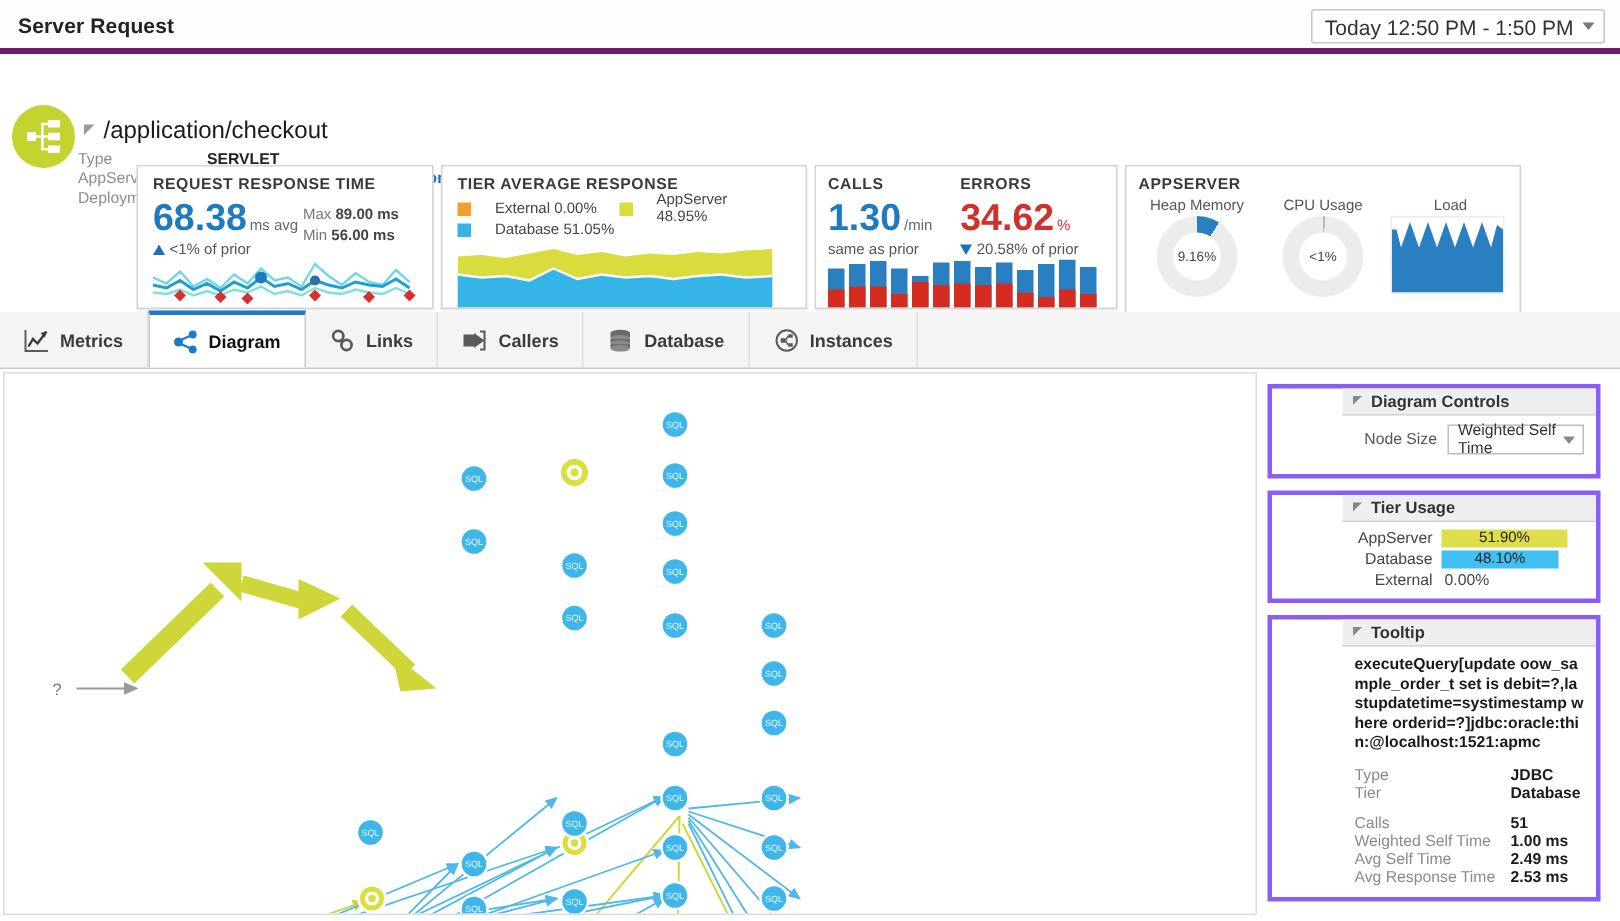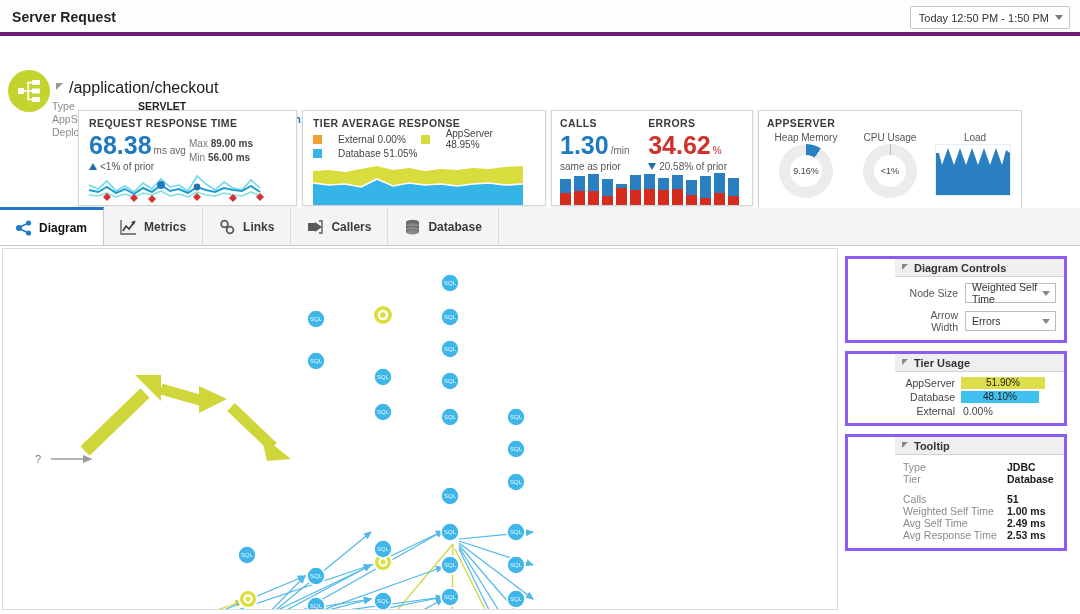--- a/index.html
+++ b/index.html
@@ -23,21 +23,21 @@
     font-size: 14px; font-weight: bold; color: #222;
     letter-spacing: .1px;
   }
   .time-picker {
     position: absolute; right: 10px; top: 6px;
     height: 23px; min-width: 140px;
     border: 1px solid #c6c6c6; border-radius: 2px;
     background: #fff;
     display: flex; align-items: center; gap: 6px;
     padding: 0 6px 0 8px;
-    font-size: 11px; color: #333;
+    font-size: 14px; color: #333;
     cursor: pointer;
   }
   .caret-dn {
     width: 0; height: 0;
     border-left: 4px solid transparent;
     border-right: 4px solid transparent;
     border-top: 5px solid #777;
   }
 
   
@@ -85,21 +85,21 @@
   .big-num.red { color: #d0312d; }
   .unit { font-size: 10px; color: #666; font-weight: normal; margin-left: 2px; }
   .unit.red { color: #d0312d; }
   .delta { font-size: 10px; color: #555; margin-top: 3px; display: flex; align-items: center; gap: 3px; }
   .arrow-up { width:0;height:0;border-left:4px solid transparent;border-right:4px solid transparent;border-bottom:7px solid #1f6fb5; }
   .arrow-dn { width:0;height:0;border-left:4px solid transparent;border-right:4px solid transparent;border-top:7px solid #1f6fb5; }
   .minmax { position: absolute; left: 110px; top: 26px; font-size: 10px; color: #777; line-height: 14px; }
   .minmax b { color: #444; font-weight: bold; }
 
   
-  .kpi-rrt { width: 219px; height: 96px; }
+  .kpi-rrt { width: 198px; height: 96px; margin-left: 13px; }
   
   .kpi-tier { width: 244px; height: 96px; }
   .legend { display: flex; flex-wrap: wrap; width: 215px; font-size: 10px; color: #444; margin-bottom: 4px; }
   .leg { display: flex; align-items: center; gap: 16px; height: 14px; }
   .leg.w1 { width: 108px; }
   .leg.w2 { width: 105px; }
   .swatch { width: 9px; height: 9px; display:inline-block; }
   
   .kpi-calls { width: 202px; height: 96px; padding-left: 8px; }
   .two-col { display: flex; }
@@ -368,37 +368,37 @@
               <polygon fill="#2a7fc0" points="0,8 3,8 6,20 12,3 18,20 24,3 30,20 36,3 42,20 48,3 54,20 60,3 66,20 70,5 74,8 74,50 0,50"></polygon>
             </svg>
           </div>
         </div>
       </div>
     </div>
 
   </div>
 
   <div class="tabbar">
+    <div class="tab">
+      <svg width="17" height="16" viewBox="0 0 17 16">
+        <polyline points="1,1 1,15 16,15" fill="none" stroke="#5a5a5a" stroke-width="1.3"></polyline>
+        <polyline points="3,12 6,7 9,10 15,2" fill="none" stroke="#3a3a3a" stroke-width="1.6"></polyline>
+        <polygon points="15,2 11,3 14,6" fill="#3a3a3a"></polygon>
+      </svg>
+      <span>Metrics</span>
+    </div>
     <div class="tab active">
       <svg width="16" height="16" viewBox="0 0 16 16">
         <circle cx="12.5" cy="3" r="2.6" fill="#1e7ac8"></circle>
         <circle cx="12.5" cy="13" r="2.6" fill="#1e7ac8"></circle>
         <circle cx="3" cy="8" r="3" fill="#1e7ac8"></circle>
         <line x1="4" y1="7" x2="11.5" y2="3.5" stroke="#1e7ac8" stroke-width="1.6"></line>
         <line x1="4" y1="9" x2="11.5" y2="12.5" stroke="#1e7ac8" stroke-width="1.6"></line>
       </svg>
       <span>Diagram</span>
-    </div>
-    <div class="tab">
-      <svg width="17" height="16" viewBox="0 0 17 16">
-        <polyline points="1,1 1,15 16,15" fill="none" stroke="#5a5a5a" stroke-width="1.3"></polyline>
-        <polyline points="3,12 6,7 9,10 15,2" fill="none" stroke="#3a3a3a" stroke-width="1.6"></polyline>
-        <polygon points="15,2 11,3 14,6" fill="#3a3a3a"></polygon>
-      </svg>
-      <span>Metrics</span>
     </div>
     <div class="tab">
       <svg width="17" height="16" viewBox="0 0 17 16">
         <circle cx="5.5" cy="5" r="3.4" fill="none" stroke="#5a5a5a" stroke-width="1.8"></circle>
         <circle cx="11" cy="11" r="3.4" fill="none" stroke="#5a5a5a" stroke-width="1.8"></circle>
         <line x1="7.5" y1="7.5" x2="9" y2="9" stroke="#5a5a5a" stroke-width="1.8"></line>
       </svg>
       <span>Links</span>
     </div>
     <div class="tab">
@@ -413,20 +413,31 @@
       <svg width="17" height="16" viewBox="0 0 17 16">
         <ellipse cx="8.5" cy="3" rx="6.5" ry="2.2" fill="#6a6a6a"></ellipse>
         <rect x="2" y="3" width="13" height="3" fill="#6a6a6a"></rect>
         <ellipse cx="8.5" cy="6.5" rx="6.5" ry="2.2" fill="#8a8a8a"></ellipse>
         <rect x="2" y="7" width="13" height="3" fill="#6a6a6a"></rect>
         <ellipse cx="8.5" cy="10" rx="6.5" ry="2.2" fill="#8a8a8a"></ellipse>
         <rect x="2" y="10.5" width="13" height="2.6" fill="#6a6a6a"></rect>
         <ellipse cx="8.5" cy="13.2" rx="6.5" ry="2.2" fill="#8a8a8a"></ellipse>
       </svg>
       <span>Database</span>
+    </div>
+    <div class="tab">
+      <svg width="17" height="16" viewBox="0 0 17 16">
+        <circle cx="8.5" cy="8" r="6.8" fill="none" stroke="#5a5a5a" stroke-width="1.3"></circle>
+        <rect x="4.5" y="6.5" width="3" height="3" fill="#5a5a5a"></rect>
+        <rect x="9.5" y="3.8" width="3" height="2.4" fill="#5a5a5a"></rect>
+        <rect x="9.5" y="9.8" width="3" height="2.4" fill="#5a5a5a"></rect>
+        <line x1="7.5" y1="8" x2="9.5" y2="5" stroke="#5a5a5a" stroke-width="1"></line>
+        <line x1="7.5" y1="8" x2="9.5" y2="11" stroke="#5a5a5a" stroke-width="1"></line>
+      </svg>
+      <span>Instances</span>
     </div>
   </div>
 
   <div class="content">
 
     <div class="diagram-pane">
       <svg width="834" height="360" viewBox="0 0 834 360">
         <defs>
           <marker id="ab" markerWidth="7" markerHeight="7" refX="6" refY="3" orient="auto">
             <path d="M0,0 L7,3 L0,6 z" fill="#4fb8e8"></path>
@@ -754,27 +765,20 @@
           <span>Diagram Controls</span>
         </div>
         <div class="panel-body">
           <div class="ctrl-row">
             <span class="ctrl-label">Node Size</span>
             <span class="select">
               <span>Weighted Self Time</span>
               <i class="sel-caret"></i>
             </span>
           </div>
-          <div class="ctrl-row" style="margin-bottom:0">
-            <span class="ctrl-label">Arrow Width</span>
-            <span class="select">
-              <span>Errors</span>
-              <i class="sel-caret"></i>
-            </span>
-          </div>
         </div>
       </div>
 
       <div class="panel">
         <div class="panel-head">
           <span class="tri-open"></span>
           <span>Tier Usage</span>
         </div>
         <div class="panel-body" style="padding:4px 8px 5px 0">
           <div class="usage-row">
@@ -795,20 +799,21 @@
           </div>
         </div>
       </div>
 
       <div class="panel">
         <div class="panel-head">
           <span class="tri-open"></span>
           <span>Tooltip</span>
         </div>
         <div class="panel-body">
+          <div class="tip-q">executeQuery[update oow_sample_order_t set is debit=?,lastupdatetime=systimestamp where orderid=?]jdbc:oracle:thin:@localhost:1521:apmc</div>
           <div class="tip-row">
             <span class="tip-k">Type</span>
             <span class="tip-v">JDBC</span>
           </div>
           <div class="tip-row">
             <span class="tip-k">Tier</span>
             <span class="tip-v">Database</span>
           </div>
           <div class="tip-gap"></div>
           <div class="tip-row">

